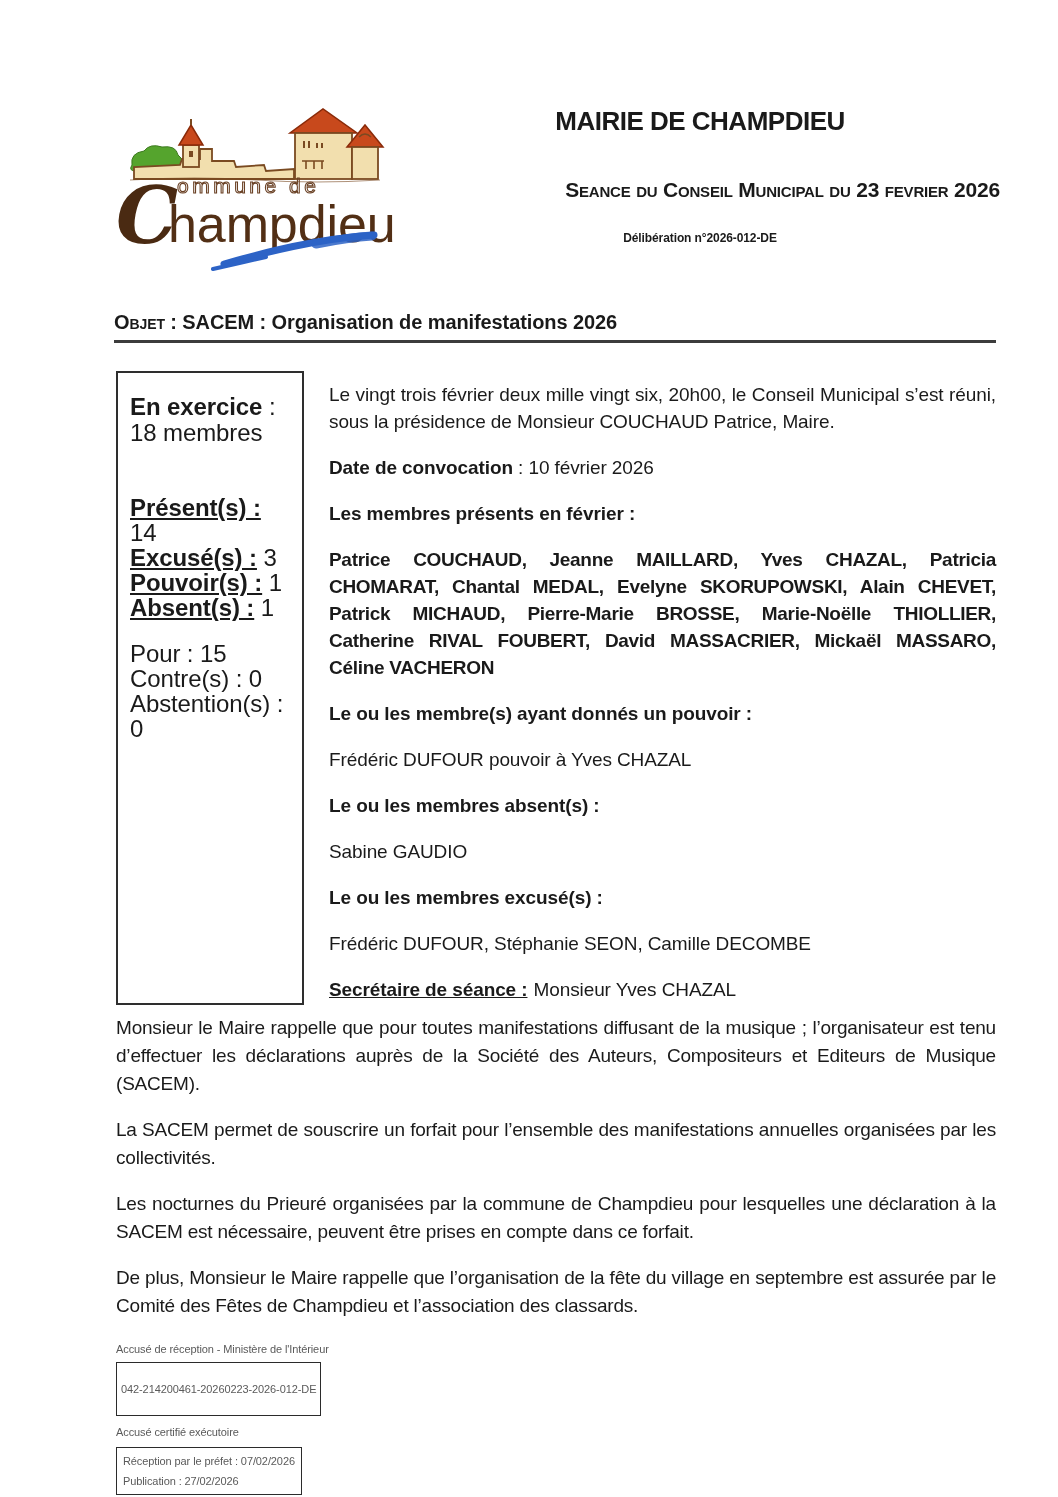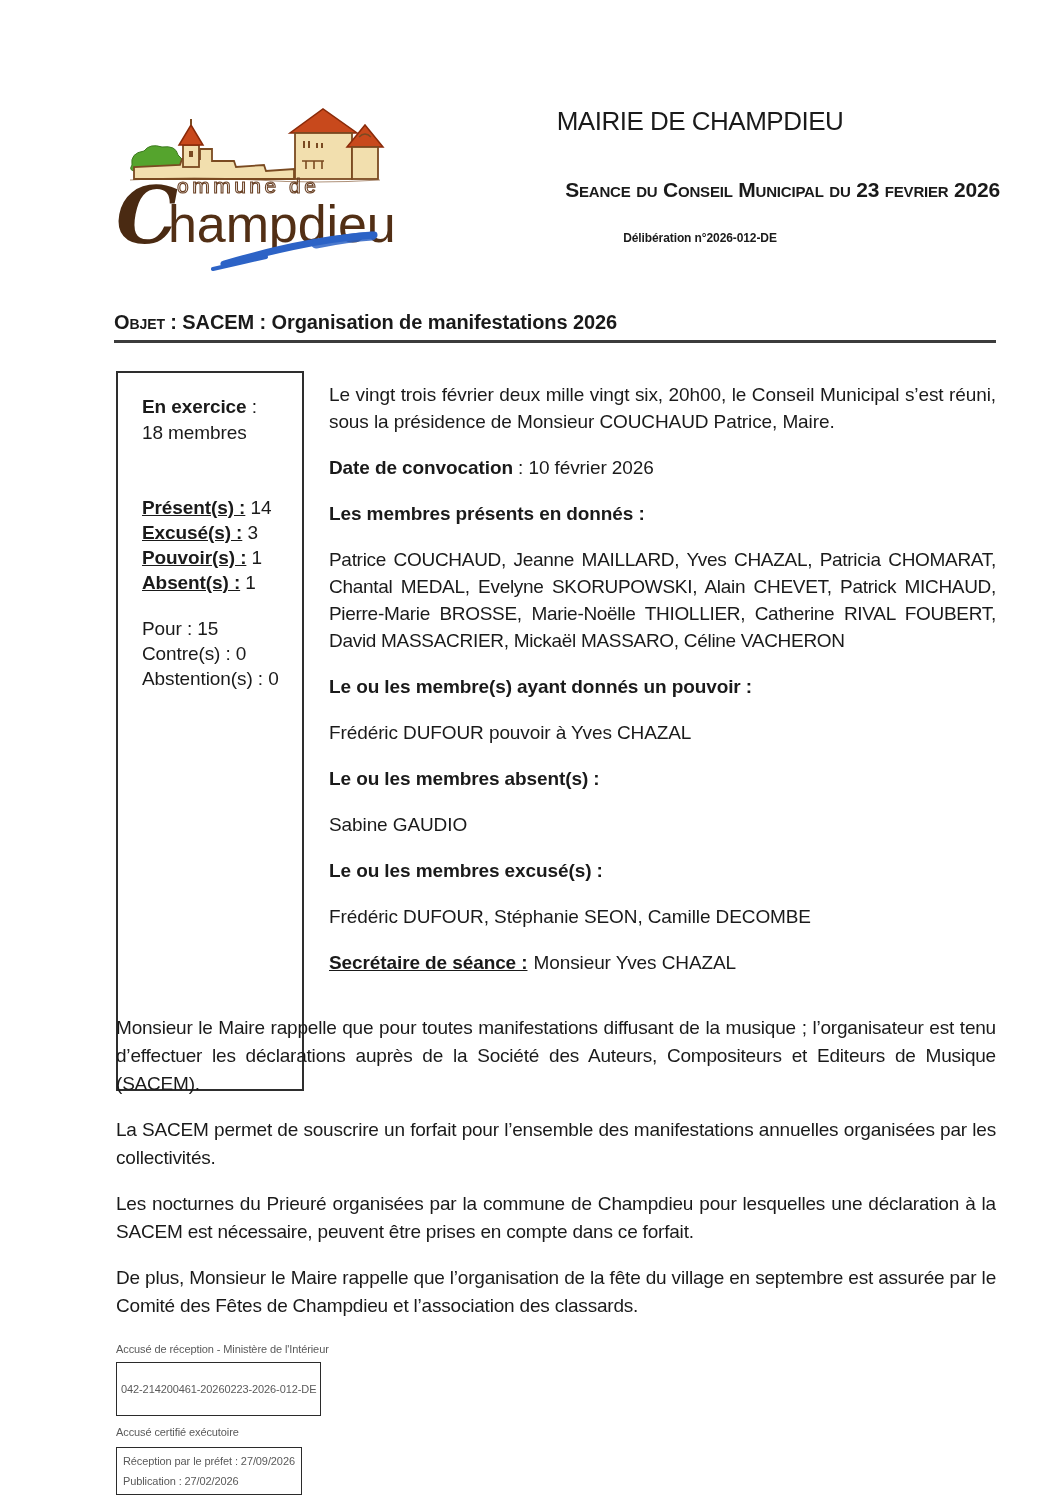--- a/index.html
+++ b/index.html
@@ -5,31 +5,31 @@
   html,body{margin:0;padding:0;background:#ffffff;}
   .page{
     position:relative;width:1058px;height:1497px;background:#ffffff;
     font-family:"Liberation Sans","DejaVu Sans",sans-serif;color:#1a1a1a;
     overflow:hidden;letter-spacing:-0.1px;
   }
   
   .logo{position:absolute;left:116px;top:103px;width:278px;height:178px;}
   
   .header-block{position:absolute;left:400px;top:108px;width:600px;text-align:center;}
-  .doc-title{font-size:26px;font-weight:normal;line-height:26px;letter-spacing:-0.5px;}
+  .doc-title{font-size:26px;font-weight:bold;line-height:26px;letter-spacing:-0.5px;}
   .seance{margin-top:46px;font-size:21px;font-weight:bold;line-height:20px;font-variant:small-caps;letter-spacing:-0.2px;text-align:right;}
   .delib{margin-top:28px;font-size:12px;font-weight:bold;line-height:20px;}
   
   .objet-bar{position:absolute;left:114px;top:310px;width:882px;border-bottom:3px solid #3c3c3c;
     padding-bottom:6px;font-size:20px;font-weight:bold;line-height:24px;}
   .smallcaps{font-variant:small-caps;}
   
   .cols{position:absolute;left:116px;top:371px;width:880px;display:flex;}
-  .info-box{box-sizing:border-box;width:188px;height:720px;border:2px solid #2e2e2e;
-    padding:21px 10px 0 24px;font-size:19px;line-height:26px;flex:none;}
+  .info-box{box-sizing:border-box;width:188px;height:634px;border:2px solid #2e2e2e;
+    padding:21px 10px 0 12px;font-size:24px;line-height:26px;flex:none;}
   .stats{margin-top:49px;line-height:25px;}
   .votes{margin-top:21px;line-height:25px;}
   .lbl-b{font-weight:bold;}
   .lbl-bu{font-weight:bold;text-decoration:underline;}
   .right-col{flex:1;margin-left:25px;font-size:19px;line-height:27px;}
   .right-col .blk{margin-top:19px;}
   .right-col .first{margin-top:10px;}
   .just{text-align:justify;}
   .members{letter-spacing:-0.3px;}
   .heading{font-weight:bold;}
@@ -112,22 +112,22 @@
         <div>Contre(s) : 0</div>
         <div>Abstention(s) : 0</div>
       </div>
     </div>
 
     <div class="right-col">
       <p class="blk first just" style="margin-bottom:0;">Le vingt trois février deux mille vingt six, 20h00, le Conseil Municipal s’est réuni, sous la présidence de Monsieur COUCHAUD Patrice, Maire.</p>
       <div class="blk">
         <span class="heading">Date de convocation</span><span> : 10 février 2026</span>
       </div>
-      <div class="blk heading">Les membres présents en donnés :</div>
-      <p class="blk just members" style="margin-bottom:16px;">Patrice COUCHAUD, Jeanne MAILLARD, Yves CHAZAL, Patricia CHOMARAT, Chantal MEDAL, Evelyne SKORUPOWSKI, Alain CHEVET, Patrick MICHAUD, Pierre-Marie BROSSE, Marie-Noëlle THIOLLIER, Catherine RIVAL FOUBERT, David MASSACRIER, Mickaël MASSARO, Céline VACHERON</p>
+      <div class="blk heading">Les membres présents en février :</div>
+      <p class="blk just members" style="margin-bottom:16px;font-weight:bold;">Patrice COUCHAUD, Jeanne MAILLARD, Yves CHAZAL, Patricia CHOMARAT, Chantal MEDAL, Evelyne SKORUPOWSKI, Alain CHEVET, Patrick MICHAUD, Pierre-Marie BROSSE, Marie-Noëlle THIOLLIER, Catherine RIVAL FOUBERT, David MASSACRIER, Mickaël MASSARO, Céline VACHERON</p>
       <div class="blk heading">Le ou les membre(s) ayant donnés un pouvoir :</div>
       <div class="blk">Frédéric DUFOUR pouvoir à Yves CHAZAL</div>
       <div class="blk heading">Le ou les membres absent(s) :</div>
       <div class="blk">Sabine GAUDIO</div>
       <div class="blk heading">Le ou les membres excusé(s) :</div>
       <div class="blk">Frédéric DUFOUR, Stéphanie SEON, Camille DECOMBE</div>
       <div class="blk">
         <span class="lbl-bu">Secrétaire de séance :</span><span class="sec-val">Monsieur Yves CHAZAL</span>
       </div>
     </div>
@@ -138,18 +138,18 @@
     <p>La SACEM permet de souscrire un forfait pour l’ensemble des manifestations annuelles organisées par les collectivités.</p>
     <p>Les nocturnes du Prieuré organisées par la commune de Champdieu pour lesquelles une déclaration à la SACEM est nécessaire, peuvent être prises en compte dans ce forfait.</p>
     <p>De plus, Monsieur le Maire rappelle que l’organisation de la fête du village en septembre est assurée par le Comité des Fêtes de Champdieu et l’association des classards.</p>
   </div>
 
   <div class="stamp">
     <div>Accusé de réception - Ministère de l'Intérieur</div>
     <div class="box">042-214200461-20260223-2026-012-DE</div>
     <div class="l2">Accusé certifié exécutoire</div>
     <div class="box2">
-      <div>Réception par le préfet : 27/09/2026</div>
+      <div>Réception par le préfet : 07/02/2026</div>
       <div>Publication : 27/02/2026</div>
     </div>
   </div>
 
 </div>
 
 </body></html>

